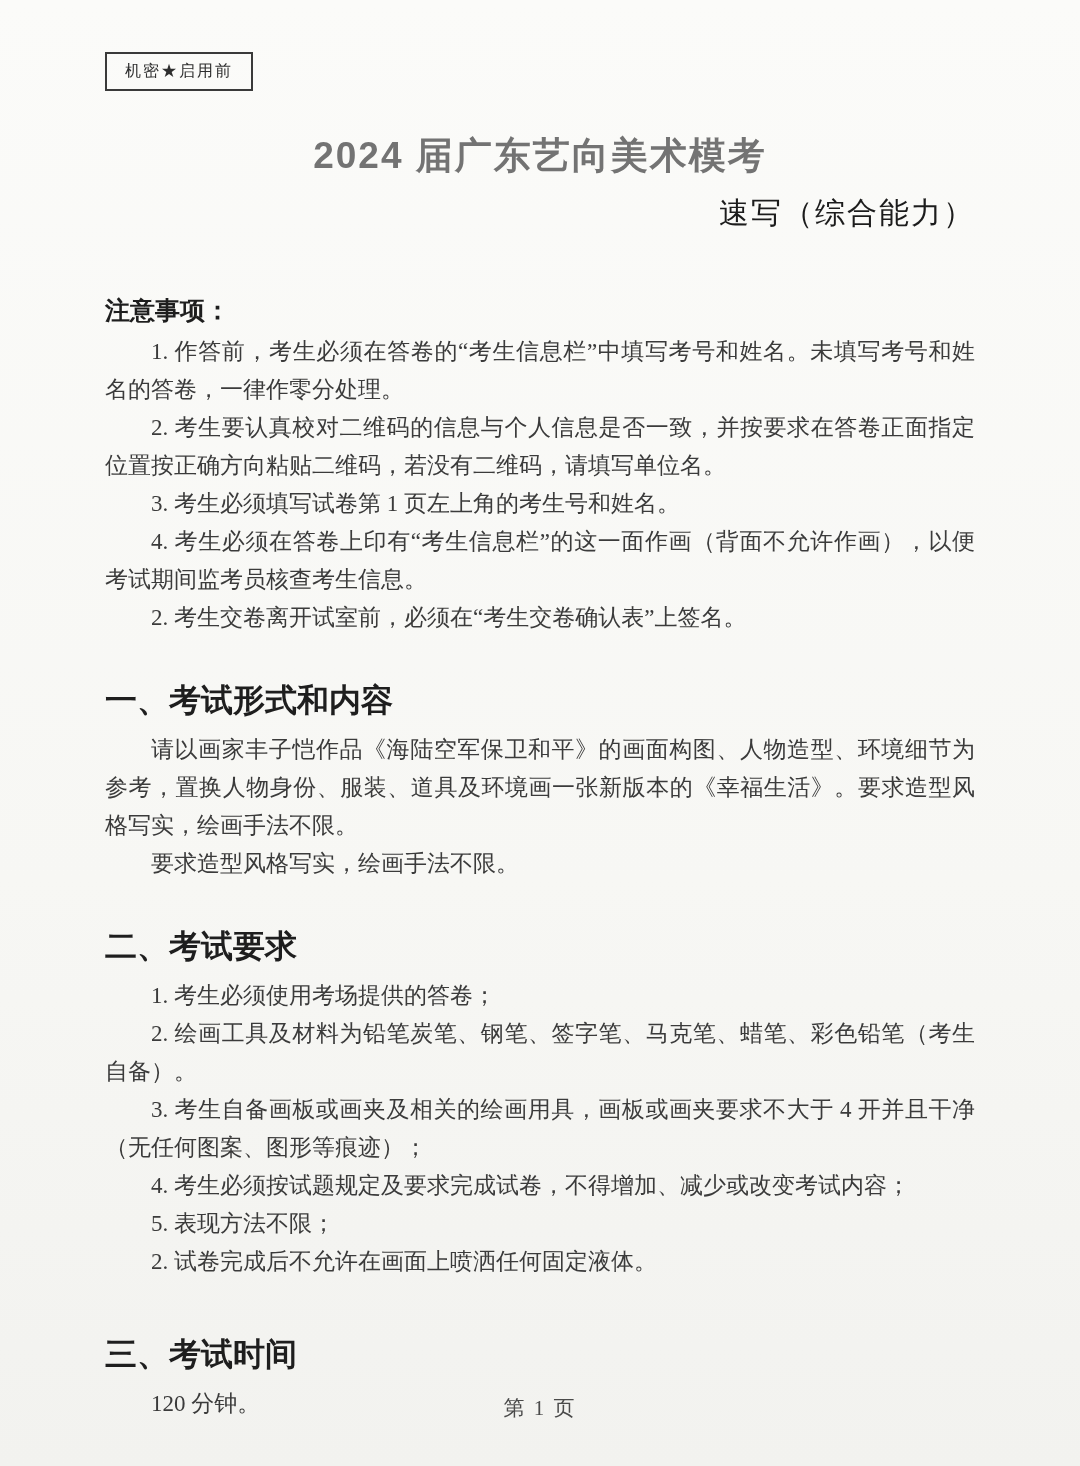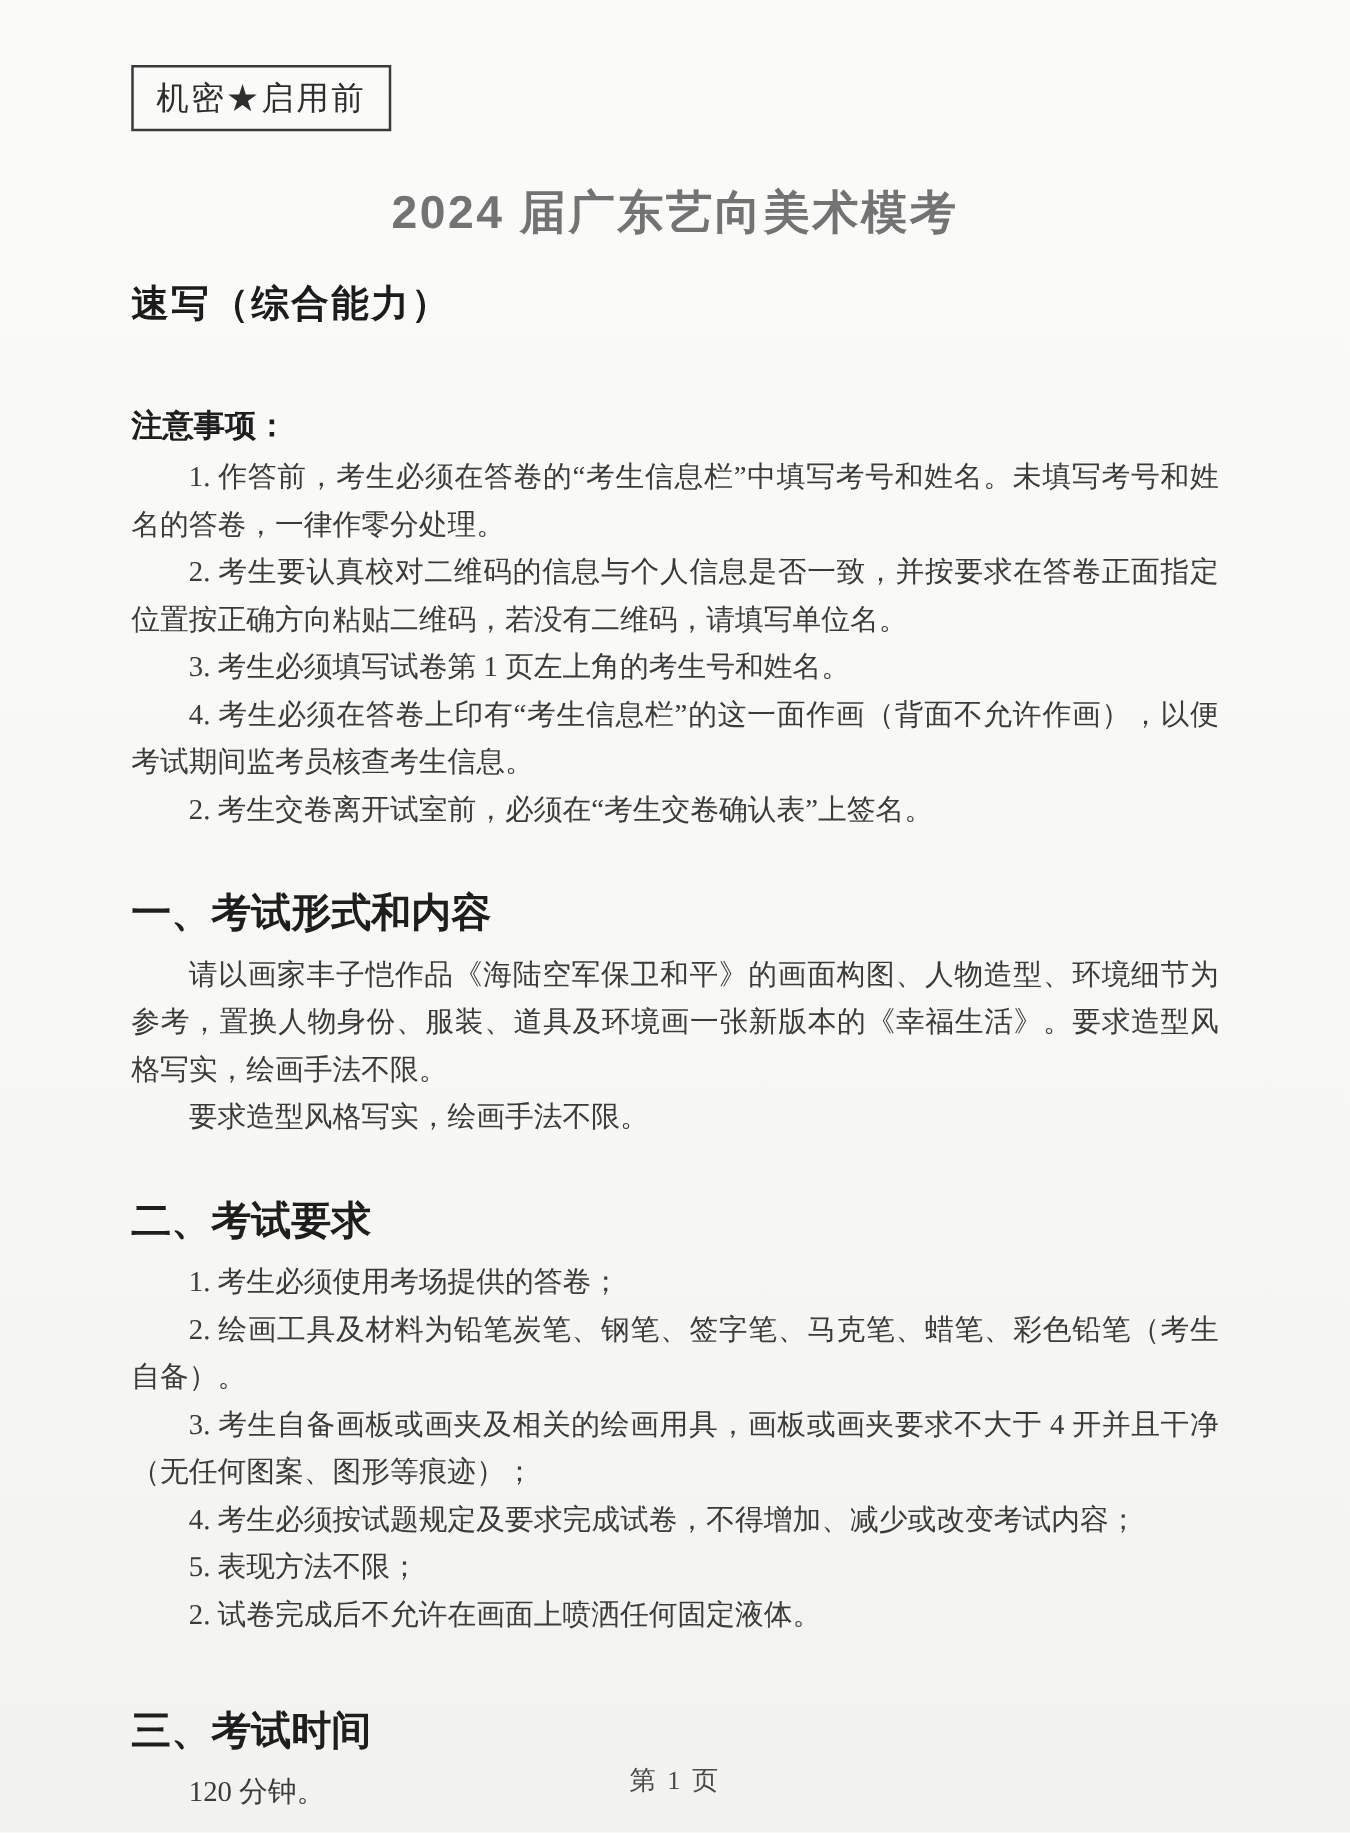--- a/index.html
+++ b/index.html
@@ -19,42 +19,42 @@
     padding: 52px 105px 0 105px;
     box-sizing: border-box;
     width: 1080px;
     height: 1466px;
     position: relative;
   }
   .stamp-box {
     display: inline-block;
     border: 2px solid #3a3a3a;
     padding: 7px 18px;
-    font-size: 26px;
+    font-size: 16px;
     letter-spacing: 2px;
     color: #2e2e2e;
     background: transparent;
   }
   .title {
     text-align: center;
     font-family: "Liberation Sans", "DejaVu Sans", sans-serif;
     font-weight: bold;
     font-size: 37px;
     letter-spacing: 2px;
     color: #737373;
     margin-top: 40px;
   }
   .subtitle {
-    text-align: left;
+    text-align: right;
     font-family: "Liberation Sans", "DejaVu Sans", sans-serif;
-    font-weight: bold;
+    font-weight: normal;
     font-size: 30px;
     letter-spacing: 2px;
     color: #1c1c1c;
-    margin-top: 28px;
+    margin-top: 12px;
   }
   .notice {
     margin-top: 60px;
   }
   .notice-heading {
     font-family: Liberation Mono, monospace;
     font-weight: bold;
     font-size: 25px;
     color: #1e1e1e;
     margin-bottom: 6px;
@@ -76,21 +76,21 @@
     font-weight: bold;
     font-size: 32px;
     color: #1e1e1e;
     margin-bottom: 8px;
   }
   .section.sec-3, .section.sec-4 {
     margin-top: 52px;
   }
   .footer {
     position: absolute;
-    bottom: 28px;
+    bottom: 44px;
     left: 0;
     width: 100%;
     text-align: center;
     font-size: 21px;
     color: #4a4a4a;
     letter-spacing: 2px;
   }
 </style>
 </head>
 <body>

